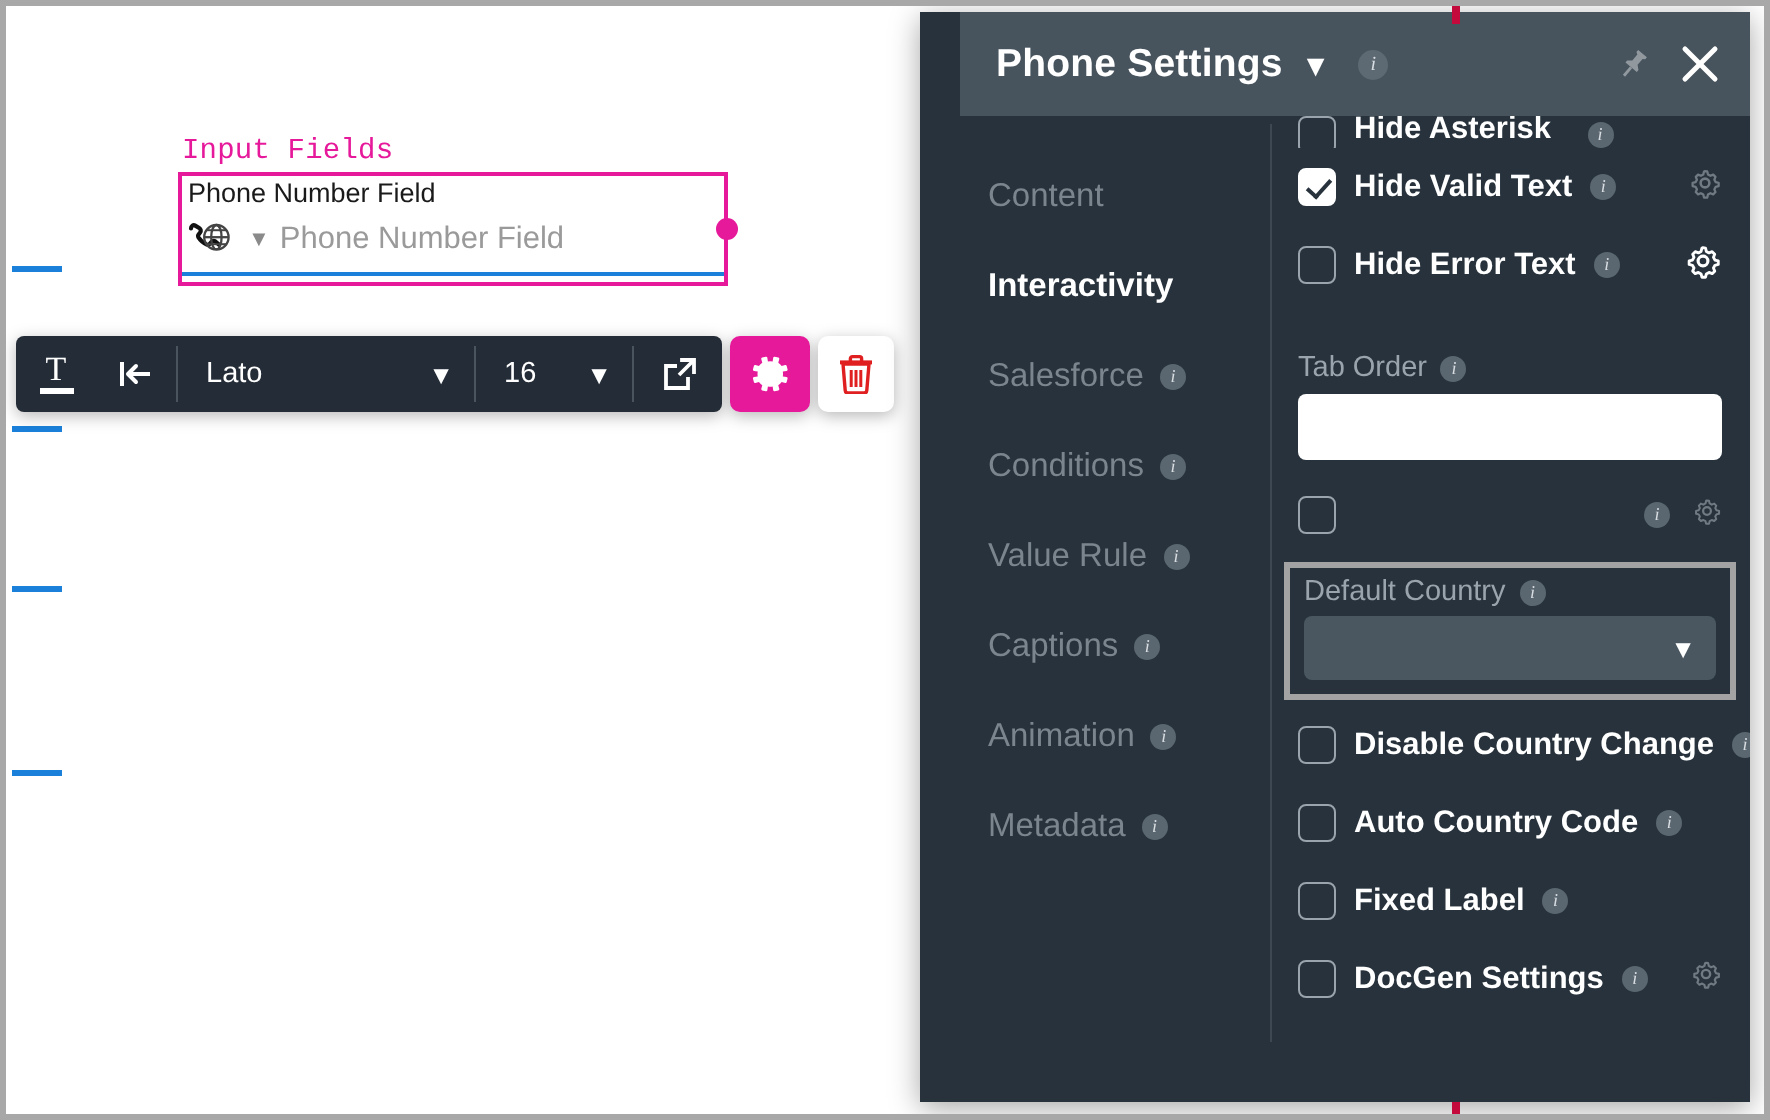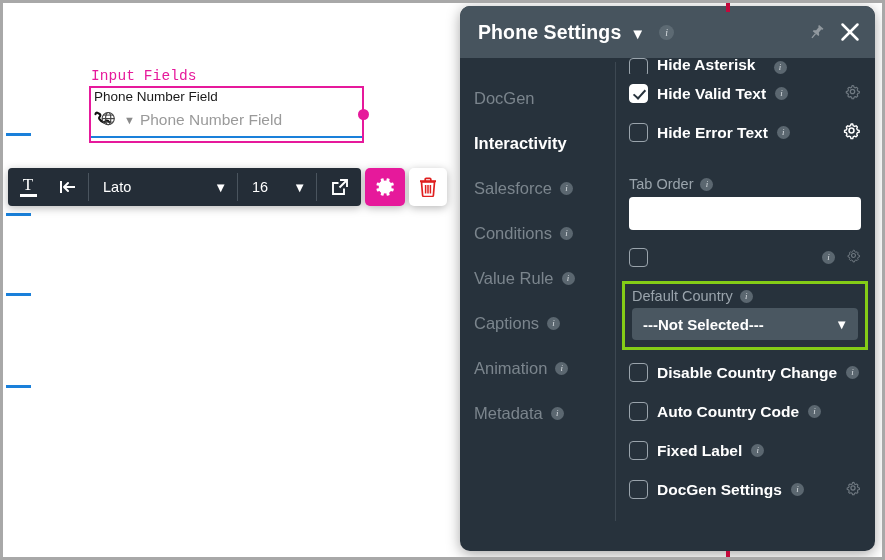--- a/index.html
+++ b/index.html
@@ -146,23 +146,24 @@
   }
   .t-icon .t-letter { font-family: "Liberation Serif", serif; font-size: 17px; line-height: 14px; }
   .t-icon .t-bar { width: 17px; height: 3px; background: #ffffff; }
 
   
   #panel {
     position: absolute;
     left: 457px; top: 3px;
     width: 415px; height: 545px;
     background: #27323c;
-    border-radius: 10px;
+    border-radius: 0;
     box-shadow: 0 3px 14px rgba(0,0,0,.35);
     overflow: hidden;
+    padding-left: 20px;
   }
   #panel-header {
     height: 52px;
     background: #47545e;
     display: flex;
     align-items: center;
     padding: 0 14px 0 18px;
   }
   #panel-title {
     color: #ffffff;
@@ -293,21 +294,21 @@
   .text-input {
     height: 33px;
     background: #ffffff;
     border-radius: 4px;
     border: none;
     width: 100%;
     margin-top: 5px;
   }
 
   #default-country-wrap {
-    border: 3px solid #84cc16;
+    border: 3px solid #a3a3a3;
     padding: 4px 7px 7px 7px;
     margin: 4px -7px 0 -7px;
   }
   .select-box {
     height: 32px;
     background: #4a5761;
     border-radius: 4px;
     display: flex;
     align-items: center;
     padding: 0 10px 0 11px;
@@ -459,21 +460,21 @@
             <line x1="18.5" y1="3.5" x2="3.5" y2="18.5" stroke="#ffffff" stroke-width="2.5" stroke-linecap="round"></line>
           </svg>
         </span>
       </span>
     </div>
 
     <div id="panel-body">
 
       <div id="side-nav">
         <div class="nav-item">
-          <span>DocGen</span>
+          <span>Content</span>
         </div>
         <div class="nav-item active">
           <span>Interactivity</span>
         </div>
         <div class="nav-item">
           <span>Salesforce</span>
           <span class="info-badge">i</span>
         </div>
         <div class="nav-item">
           <span>Conditions</span>
@@ -562,21 +563,20 @@
             </svg>
           </span>
         </div>
 
         <div id="default-country-wrap">
           <div class="field-group-label">
             <span>Default Country</span>
             <span class="info-badge">i</span>
           </div>
           <div class="select-box">
-            <span>---Not Selected---</span>
             <span class="cv">▼</span>
           </div>
         </div>
 
         <div class="row" style="margin-top:3px">
           <span class="cbox"></span>
           <span class="row-label">Disable Country Change</span>
           <span class="info-badge">i</span>
         </div>
 

